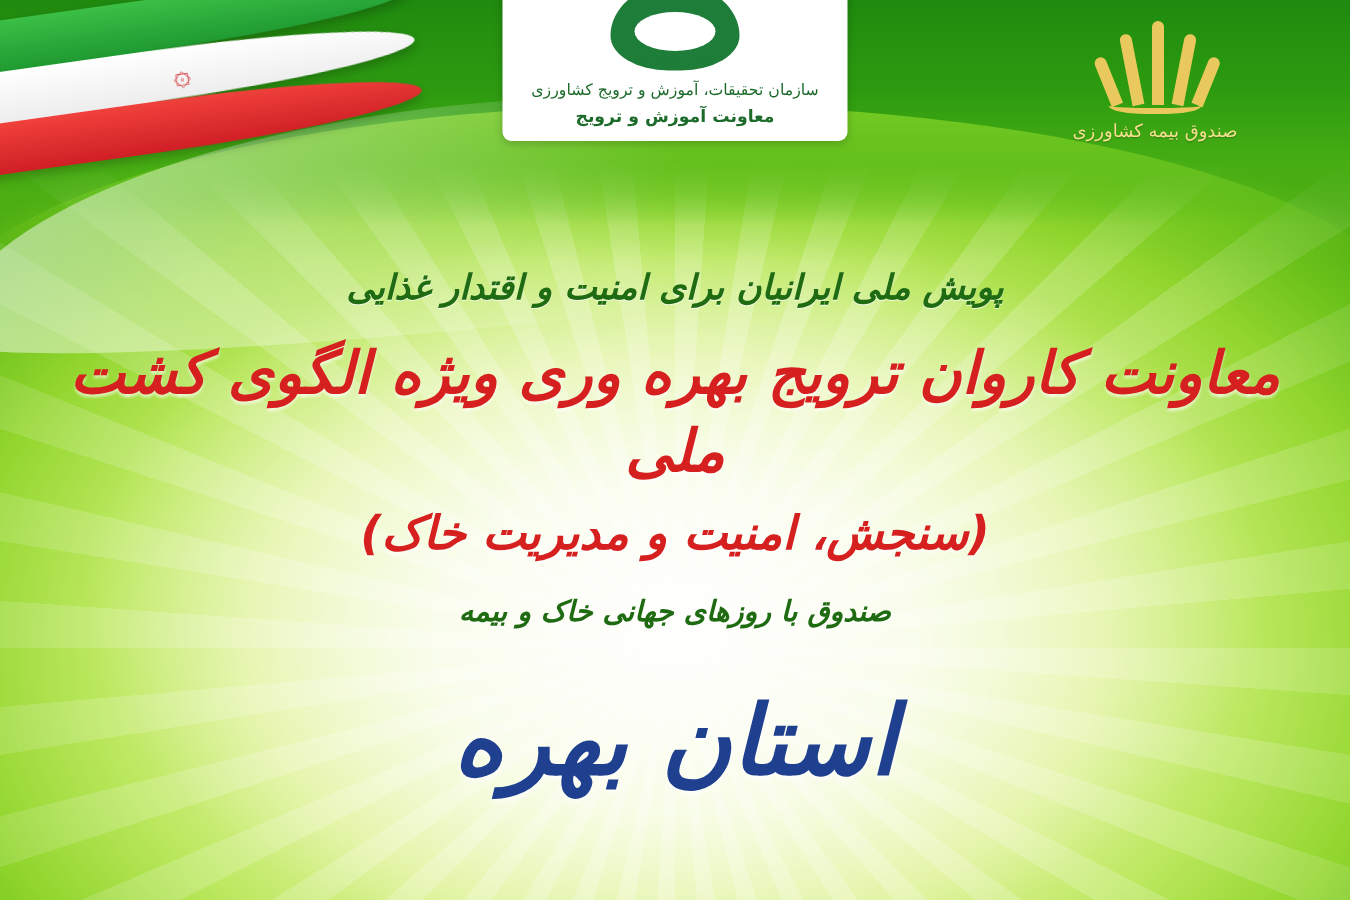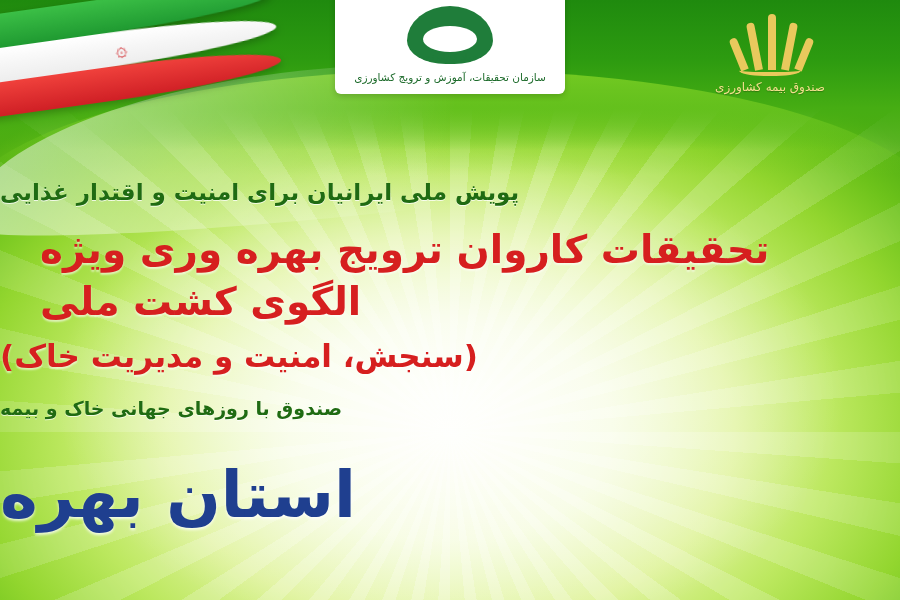--- a/index.html
+++ b/index.html
@@ -204,21 +204,22 @@
     letter-spacing: 0.5px;
     text-shadow: 0 1px 1px rgba(0,0,0,0.25);
   }
 
   
   .content {
     position: absolute;
     left: 0;
     top: 175px;
     width: 100%;
-    text-align: left;
+    text-align: center;
+    font-style: italic;
   }
   .kicker {
     font-size: 23px;
     color: #1f6b12;
     font-weight: bold;
     line-height: 1.5;
     margin: 0 auto 14px;
     text-shadow: 0 1px 0 rgba(255,255,255,0.75);
   }
   .headline {
@@ -270,35 +271,36 @@
     <div class="stripe s-white"></div>
     <div class="stripe s-red"></div>
     <div class="emblem">۞</div>
   </div>
 
   <div class="plaque">
     <div class="seal">
       <div class="seal-word">جهاد کشاورزی</div>
     </div>
     <div class="ln">سازمان تحقیقات، آموزش و ترویج کشاورزی</div>
+    <div class="ln bold">معاونت آموزش و ترویج</div>
   </div>
 
   <div class="fund-logo">
     <div class="mark">
       <span></span>
       <span></span>
       <span></span>
       <span></span>
       <span></span>
       <div class="mark-base"></div>
     </div>
     <div class="fund-name">صندوق بیمه کشاورزی</div>
   </div>
 
   <div class="content">
     <div class="kicker">پویش ملی ایرانیان برای امنیت و اقتدار غذایی</div>
-    <div class="headline">تحقیقات کاروان ترویج بهره وری ویژه الگوی کشت ملی</div>
+    <div class="headline">معاونت کاروان ترویج بهره وری ویژه الگوی کشت ملی</div>
     <div class="subhead">(سنجش، امنیت و مدیریت خاک)</div>
     <div class="note">صندوق با روزهای جهانی خاک و بیمه</div>
     <div class="province">استان بهره</div>
   </div>
 
 </div>
 
 </body></html>

